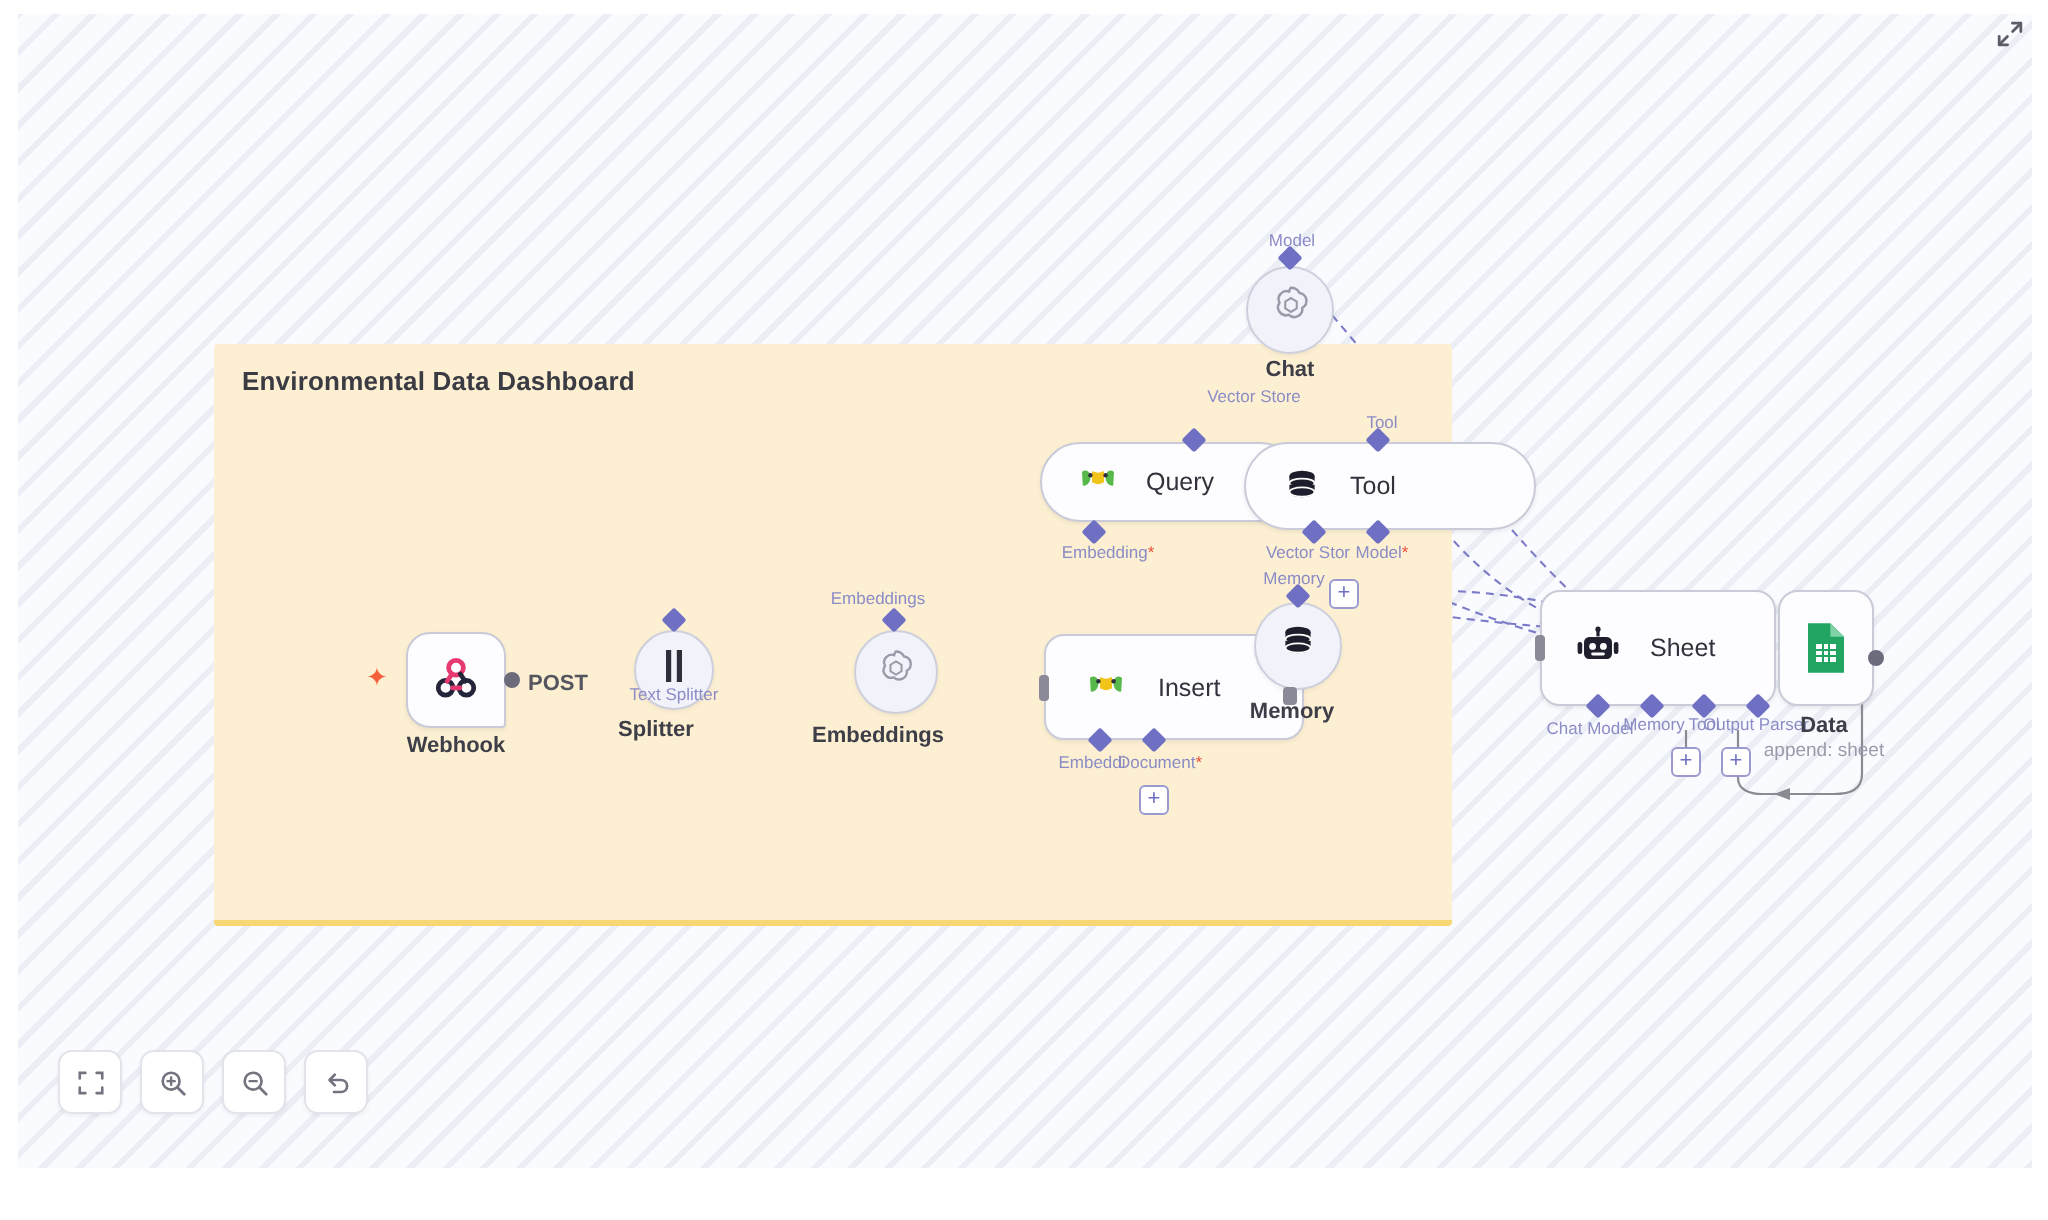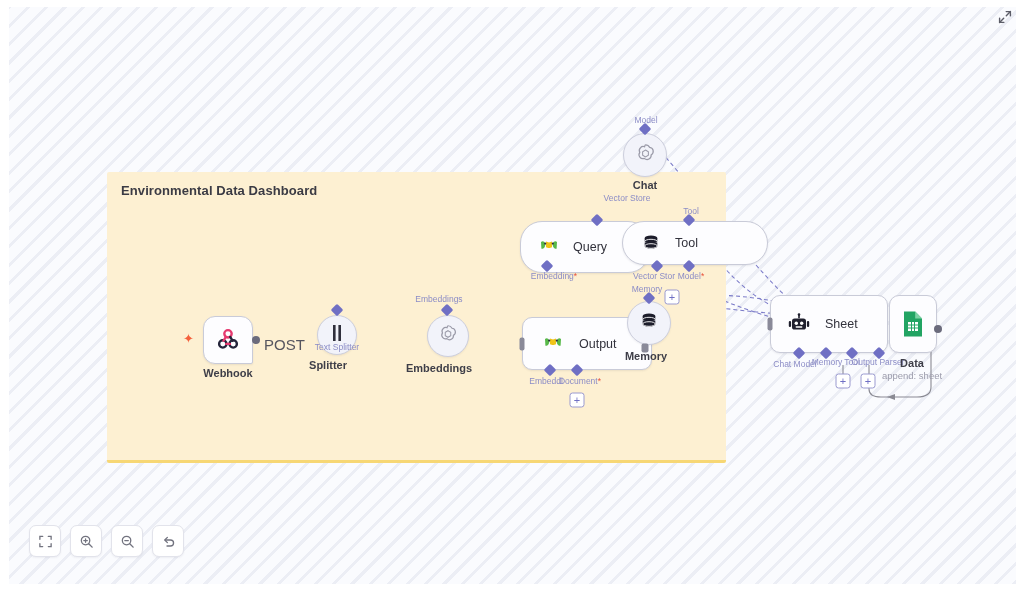--- a/index.html
+++ b/index.html
@@ -145,23 +145,23 @@
     border-radius: 3px;
     transform: translate(-50%,-50%);
     display: flex; align-items: center; justify-content: center;
     font-size: 11px; line-height: 1;
     color: #6f6fc4;
   }
 
   
   .porttext {
     position: absolute;
-    font-size: 15px;
+    font-size: 11px;
     color: #55555f;
-    font-weight: normal;
+    font-weight: bold;
     white-space: nowrap;
   }
 
   .bolt {
     position: absolute;
     font-size: 13px;
     color: #f4603c;
     line-height: 1;
   }
 
@@ -319,21 +319,21 @@
           <svg width="23" height="23" viewBox="0 0 24 24">
             <path d="M12 3c2 0 3.6 1.1 4.4 2.7 1.8.2 3.3 1.6 3.6 3.4.3 1.8-.6 3.5-2.1 4.4.2 1.8-.7 3.5-2.3 4.3-1.6.8-3.5.5-4.8-.7-1.7.6-3.6.1-4.7-1.4-1.1-1.4-1.1-3.4-.1-4.9-.8-1.6-.5-3.6.8-4.8C7.9 4.8 9.5 4.4 11 5c.3-1.2 .5-2 1-2z" fill="none" stroke="#9a9aa8" stroke-width="1.3"></path>
             <path d="M12 8.4 15 10.2v3.6L12 15.6 9 13.8v-3.6z" fill="none" stroke="#9a9aa8" stroke-width="1.1"></path>
           </svg>
         </span>
       </div>
       <div class="port" style="left:636px; top:122px;"></div>
       <div class="plabel" style="left:637px; top:108px;">Model</div>
       <div class="caption" style="left:636px; top:172px;">Chat</div>
 
-      <div class="node pill" style="left:511px; top:214px; width:130px; height:52px; padding-left:18px; gap:14px;">
+      <div class="node pill" style="left:511px; top:214px; width:130px; height:40px; padding-left:18px; gap:14px;">
         <span class="nicon">
           <svg width="20" height="16" viewBox="0 0 20 16">
             <path d="M2 3c1.6-1.4 3.4-.6 4 1.2.5 1.4.2 3-.6 4.2-.7 1-1.8 1.6-3 1.4" fill="#57b949"></path>
             <path d="M18 3c-1.6-1.4-3.4-.6-4 1.2-.5 1.4-.2 3 .6 4.2.7 1 1.8 1.6 3 1.4" fill="#57b949"></path>
             <path d="M7 2.6c1 0 2 .8 3 .8s2-.8 3-.8v5.6c-1 0-2 .9-3 .9s-2-.9-3-.9z" fill="#f0c419"></path>
             <circle cx="6.2" cy="4.6" r="1.1" fill="#2f2f3c"></circle>
             <circle cx="13.8" cy="4.6" r="1.1" fill="#2f2f3c"></circle>
           </svg>
         </span>
         <span class="nlabel">Query</span>
@@ -369,21 +369,21 @@
       <div class="node" style="left:513px; top:310px; width:130px; height:53px; padding-left:20px; gap:16px;">
         <span class="nicon">
           <svg width="20" height="16" viewBox="0 0 20 16">
             <path d="M2 3c1.6-1.4 3.4-.6 4 1.2.5 1.4.2 3-.6 4.2-.7 1-1.8 1.6-3 1.4" fill="#57b949"></path>
             <path d="M18 3c-1.6-1.4-3.4-.6-4 1.2-.5 1.4-.2 3 .6 4.2.7 1 1.8 1.6 3 1.4" fill="#57b949"></path>
             <path d="M7 2.6c1 0 2 .8 3 .8s2-.8 3-.8v5.6c-1 0-2 .9-3 .9s-2-.9-3-.9z" fill="#f0c419"></path>
             <circle cx="6.2" cy="4.6" r="1.1" fill="#2f2f3c"></circle>
             <circle cx="13.8" cy="4.6" r="1.1" fill="#2f2f3c"></circle>
           </svg>
         </span>
-        <span class="nlabel">Output</span>
+        <span class="nlabel">Insert</span>
       </div>
       <div class="port bar-in" style="left:513px; top:337px;"></div>
       <div class="port" style="left:541px; top:363px;"></div>
       <div class="port" style="left:568px; top:363px;"></div>
       <div class="plabel" style="left:537px; top:369px;">Embeddi</div>
       <div class="plabel" style="left:571px; top:369px;">
         <span>Document</span><span class="req">*</span>
       </div>
       <div class="plusbtn" style="left:568px; top:393px;">+</div>
 

